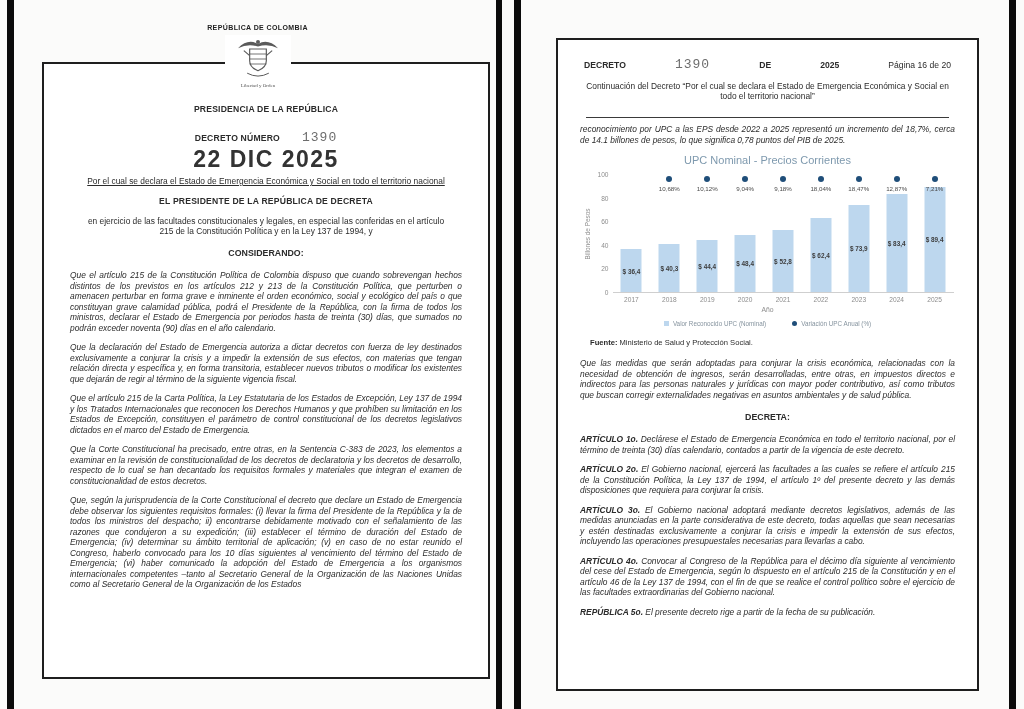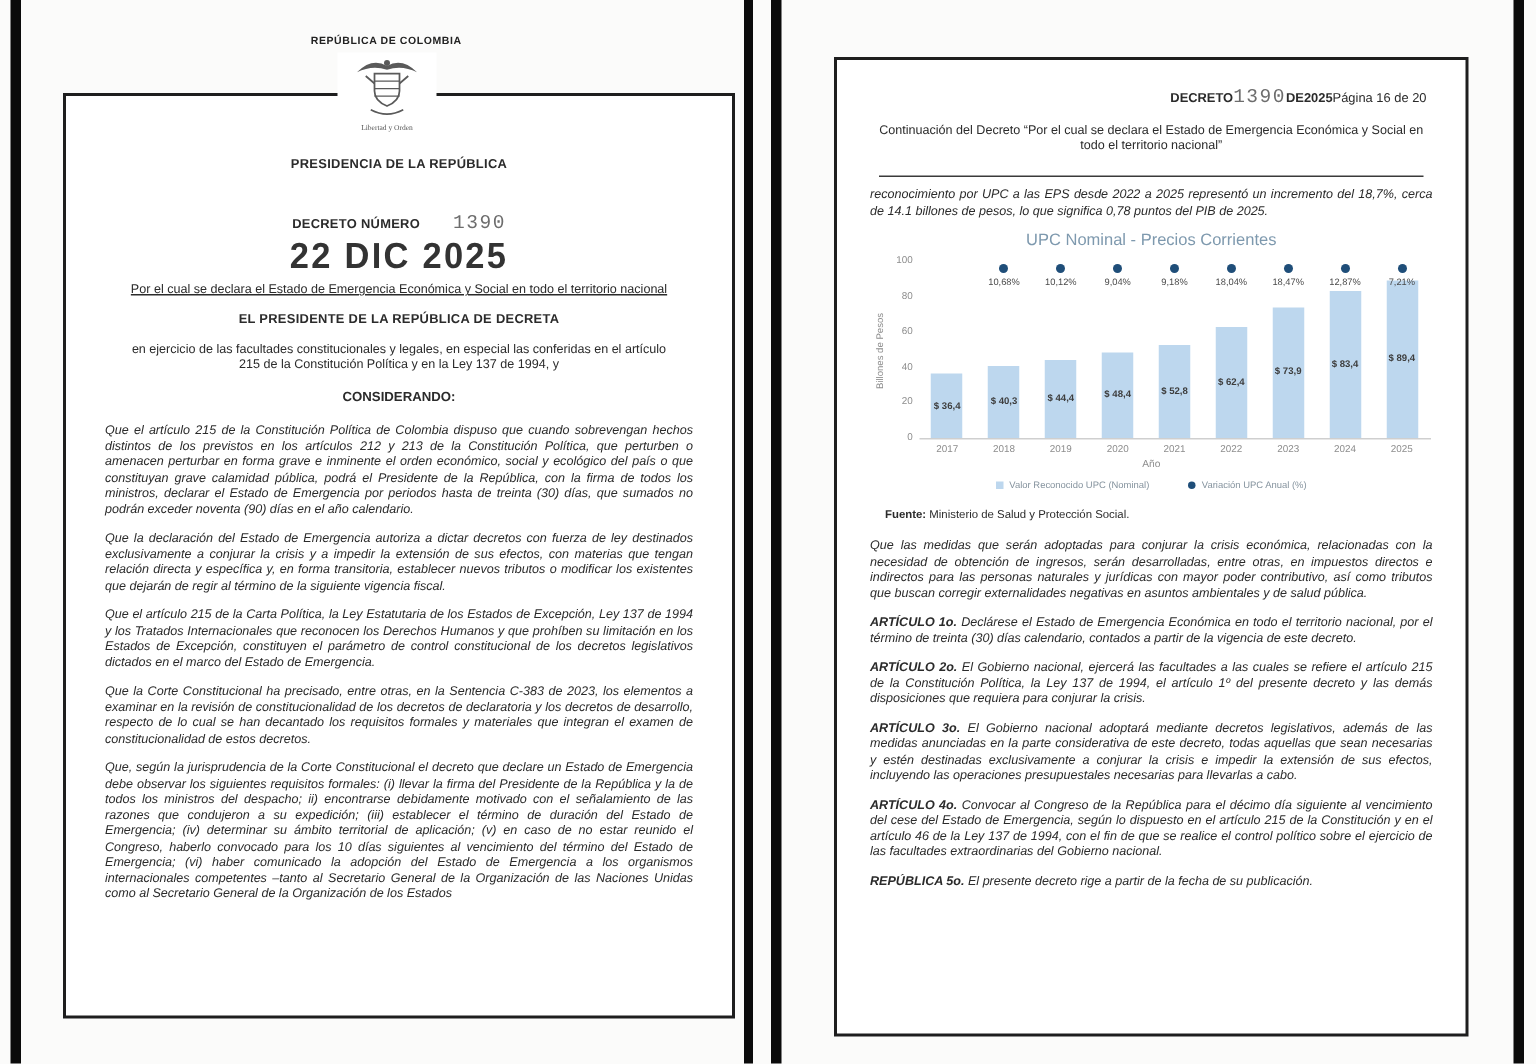--- a/index.html
+++ b/index.html
@@ -18,35 +18,35 @@
   .republic{position:absolute;top:24px;left:0;width:100%;text-align:center;
     font-size:7px;font-weight:bold;letter-spacing:.4px;color:#222;}
   .emblem{position:absolute;top:35px;left:50%;transform:translateX(-50%);
     background:#fff;padding:0 8px;z-index:2;}
   .page-box{position:absolute;left:22px;right:5px;top:62px;bottom:23px;
     border:2px solid #1e1e1e;background:#fff;box-sizing:border-box;
     padding:40px 26px 0 26px;overflow:hidden;}
   .center{text-align:center;}
   .bold{font-weight:bold;}
   .h-small{font-size:8.6px;font-weight:bold;letter-spacing:.2px;}
-  .decree-line{display:flex;justify-content:center;align-items:baseline;gap:22px;margin-top:27px;}
+  .decree-line{display:flex;justify-content:center;align-items:baseline;gap:22px;margin-top:16px;}
   .stamp-num{font-family:"Liberation Mono", monospace;font-size:13px;color:#6d6d6d;letter-spacing:1px;}
   .date-stamp{font-size:23px;font-weight:bold;letter-spacing:1.5px;color:#333;
     text-align:center;margin-top:1px;transform:scaleY(1.05);}
   .subject{font-size:8.4px;text-align:center;margin:3px 8px 10px;text-decoration:underline;}
   .para{font-size:8.4px;line-height:1.25;margin-bottom:9px;font-style:italic;}
   .just{text-align:justify;}
   .powers{font-size:8.4px;text-align:center;margin:10px 14px 12px;}
   .sec-head{font-size:8.8px;font-weight:bold;text-align:center;margin:12px 0 12px;}
 
   
   .page-box-right{position:absolute;left:556px;top:38px;width:423px;height:653px;
     border:2px solid #1e1e1e;background:#fff;box-sizing:border-box;
     padding:17px 22px 0 22px;overflow:hidden;}
-  .r-header{display:flex;justify-content:flex-end;align-items:baseline;
+  .r-header{display:flex;justify-content:space-between;align-items:baseline;
     font-size:8.6px;padding:0 4px;}
   .r-header .stamp-num{font-size:13px;}
   .continuation{font-size:8.4px;text-align:center;margin:9px 6px 16px;}
   .hdr-line{border-top:1.5px solid #3a3a3a;width:97%;margin:7px auto 6px;}
 
   
   .chart{width:372px;margin:6px auto 0;}
   .chart-title{text-align:center;font-size:11px;color:#7e99ae;margin-bottom:8px;}
   .chart-grid{display:flex;align-items:stretch;}
   .ylab{width:11px;position:relative;}
@@ -249,20 +249,21 @@
   </div>
 
   <div class="fuente">
     <b>Fuente:</b><span> Ministerio de Salud y Protección Social.</span>
   </div>
 
   <div id="right-paras">
       <div class="para just">Que las medidas que serán adoptadas para conjurar la crisis económica, relacionadas con la necesidad de obtención de ingresos, serán desarrolladas, entre otras, en impuestos directos e indirectos para las personas naturales y jurídicas con mayor poder contributivo, así como tributos que buscan corregir externalidades negativas en asuntos ambientales y de salud pública.</div>
     </div>
 
+  <div class="sec-head">DECRETA:</div>
 
   <div id="articles">
       <div class="para just article"><b>ARTÍCULO 1o. </b><span>Declárese el Estado de Emergencia Económica en todo el territorio nacional, por el término de treinta (30) días calendario, contados a partir de la vigencia de este decreto.</span></div>
       <div class="para just article"><b>ARTÍCULO 2o. </b><span>El Gobierno nacional, ejercerá las facultades a las cuales se refiere el artículo 215 de la Constitución Política, la Ley 137 de 1994, el artículo 1º del presente decreto y las demás disposiciones que requiera para conjurar la crisis.</span></div>
       <div class="para just article"><b>ARTÍCULO 3o. </b><span>El Gobierno nacional adoptará mediante decretos legislativos, además de las medidas anunciadas en la parte considerativa de este decreto, todas aquellas que sean necesarias y estén destinadas exclusivamente a conjurar la crisis e impedir la extensión de sus efectos, incluyendo las operaciones presupuestales necesarias para llevarlas a cabo.</span></div>
       <div class="para just article"><b>ARTÍCULO 4o. </b><span>Convocar al Congreso de la República para el décimo día siguiente al vencimiento del cese del Estado de Emergencia, según lo dispuesto en el artículo 215 de la Constitución y en el artículo 46 de la Ley 137 de 1994, con el fin de que se realice el control político sobre el ejercicio de las facultades extraordinarias del Gobierno nacional.</span></div>
       <div class="para just article"><b>REPÚBLICA 5o. </b><span>El presente decreto rige a partir de la fecha de su publicación.</span></div>
     </div>
 </div>
 

